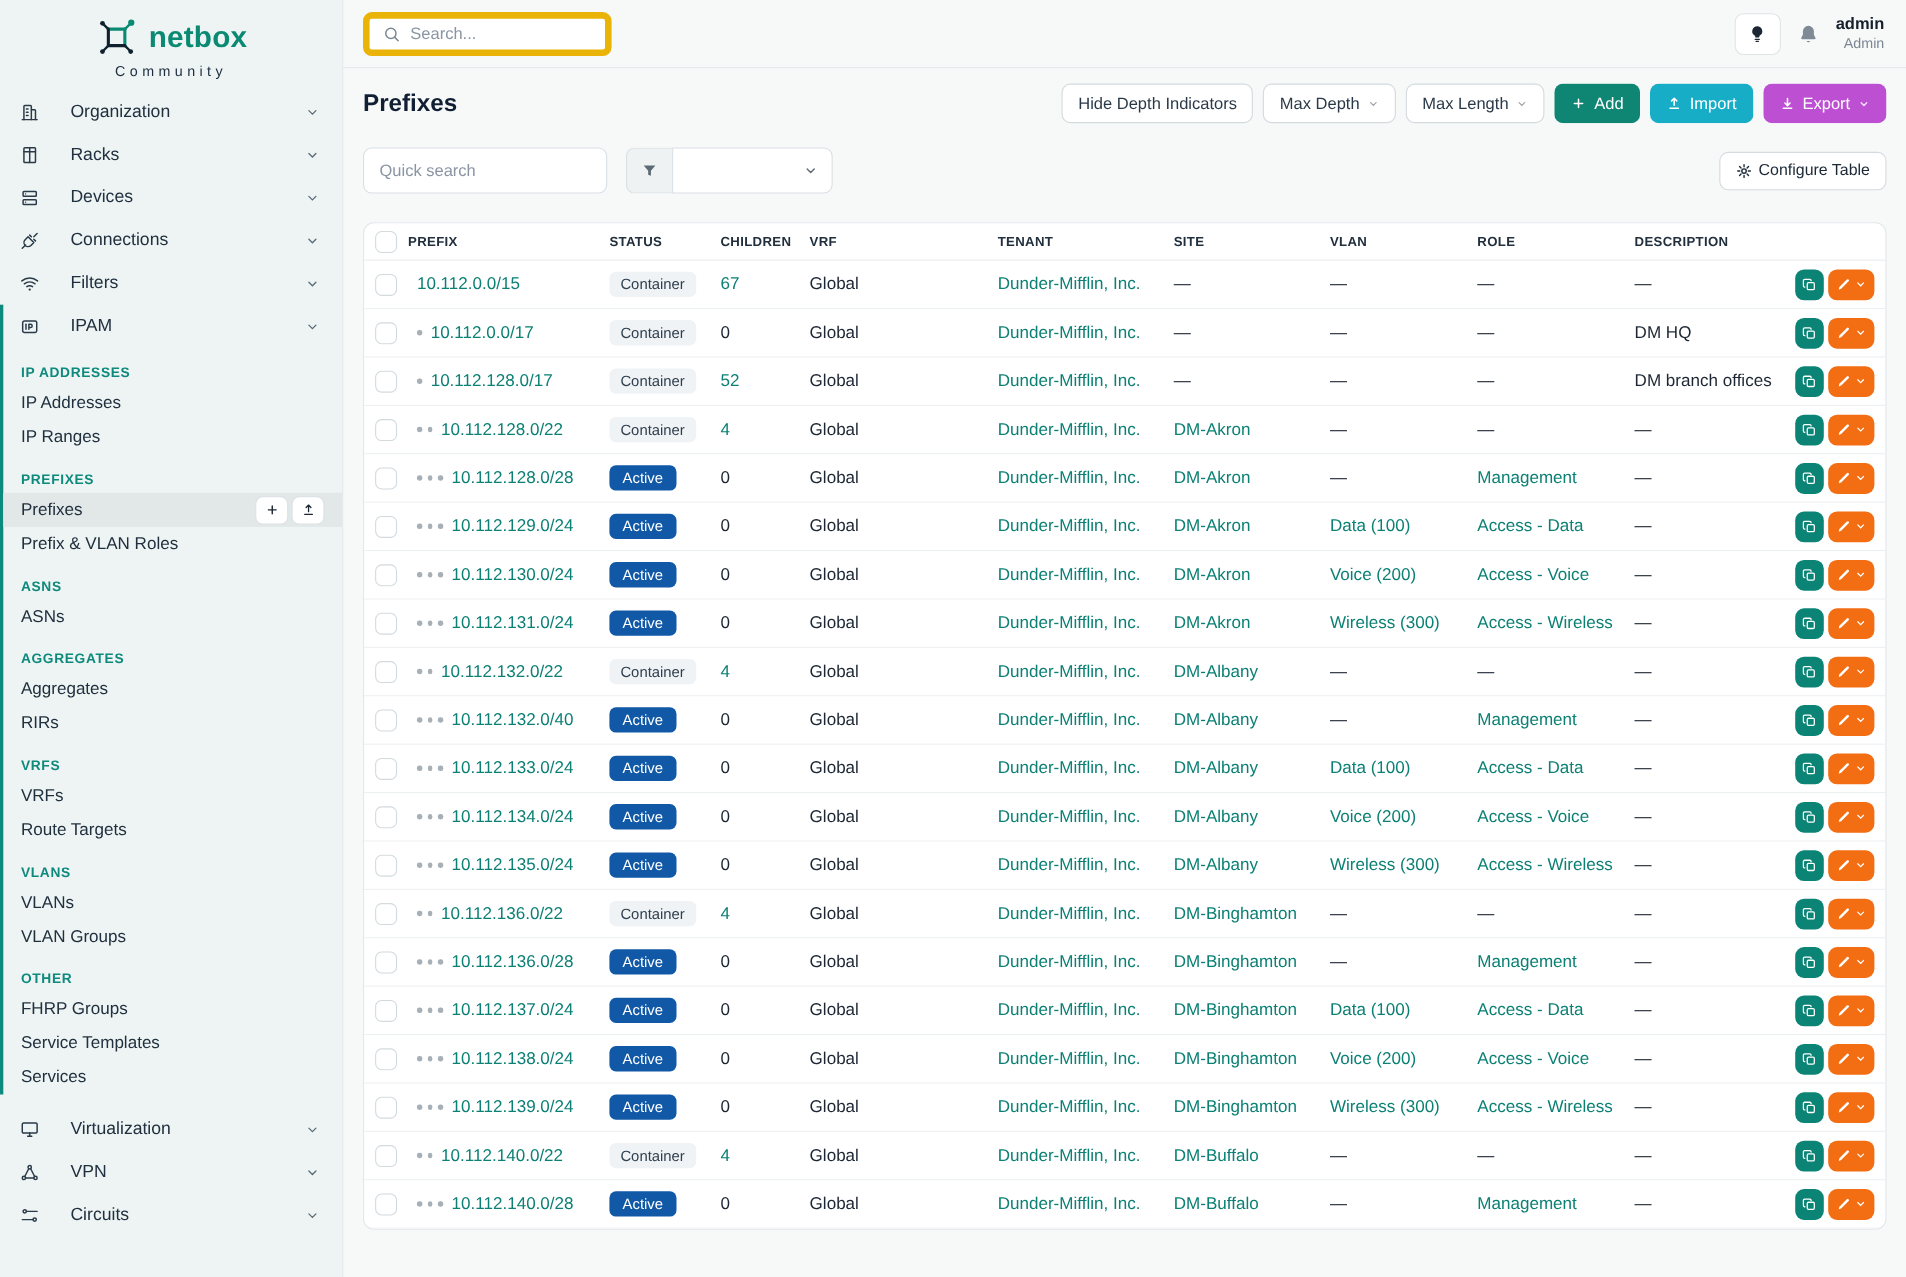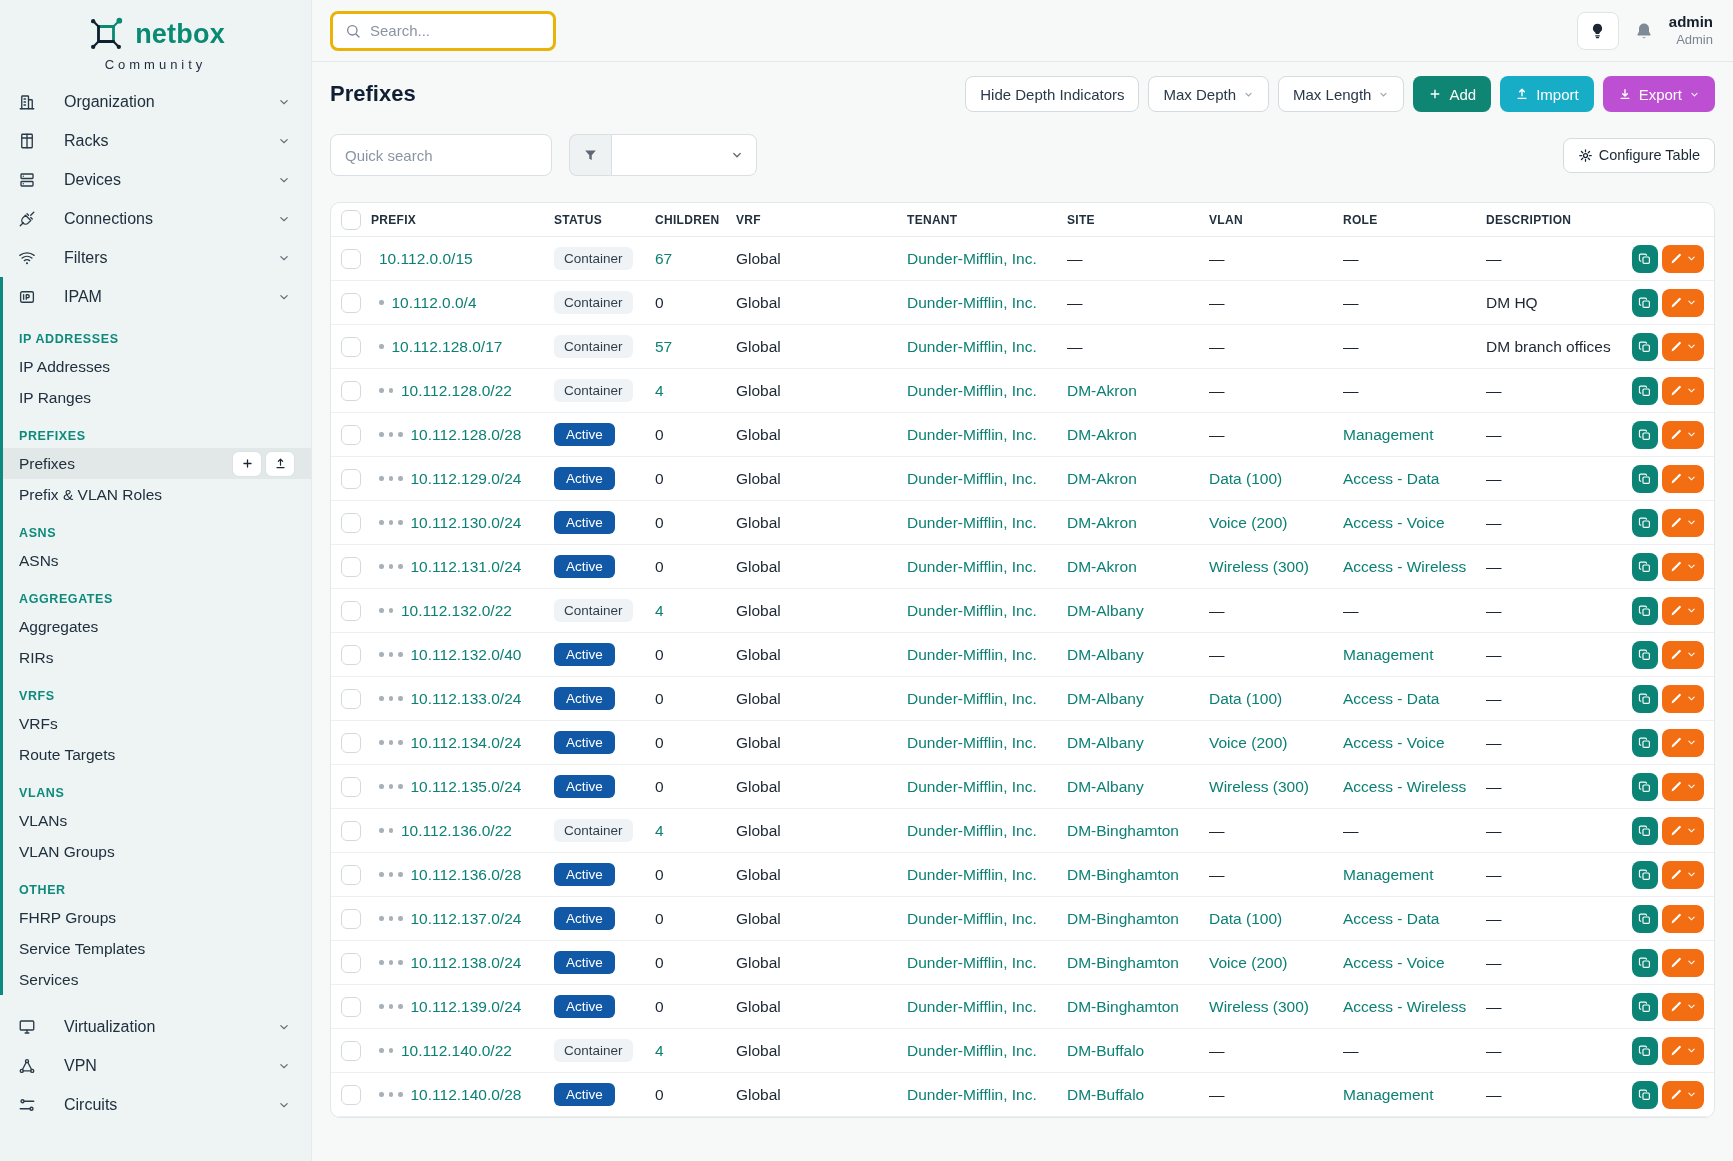--- a/index.html
+++ b/index.html
@@ -32,21 +32,21 @@
   .side-item-label{flex:1}
   .side-item.active{background:#e2e7e7}
   .mini-group{display:flex;gap:3px;margin-right:6px}
   .mini-btn{width:30px;height:26px;border:1px solid #dde2e5;background:#fff;border-radius:7px;display:flex;align-items:center;justify-content:center;color:#1d2733;cursor:pointer}
   .mini-btn svg{width:13px;height:13px}
   .side-bottom{margin-top:12px}
 
   
   .main{flex:1;display:flex;flex-direction:column;min-width:0}
   .topbar{height:62px;display:flex;align-items:center;padding:0 20px 0 18px;border-bottom:1px solid #e4e8ea}
-  .searchbox{width:226px;height:40px;background:#fff;border:3px solid #eab308;border-radius:8px;display:flex;align-items:center;padding:0 12px;gap:9px}
+  .searchbox{width:226px;height:40px;background:#fff;border:6px solid #eab308;border-radius:8px;display:flex;align-items:center;padding:0 12px;gap:9px}
   .searchbox svg{width:16px;height:16px;color:#7b8794}
   .searchbox input{border:none;outline:none;flex:1;font-size:15px;font-family:inherit;color:#1c2733;background:transparent}
   .searchbox input::placeholder{color:#8a95a3}
   .top-right{margin-left:auto;display:flex;align-items:center;gap:15px}
   .bulb-btn{width:42px;height:38px;background:#fff;border:1px solid #dfe4e7;border-radius:8px;display:flex;align-items:center;justify-content:center;color:#1d2733;cursor:pointer}
   .bulb-btn svg{width:17px;height:17px}
   .bell{color:#7e8b96;cursor:pointer}
   .bell svg{width:20px;height:20px}
   .userbox{text-align:right;line-height:1.25}
   .user-name{font-size:15px;font-weight:bold;color:#16202c}
@@ -555,21 +555,21 @@
     </div>
   </div>
           <div class="tr row">
     <div class="td-check">
               <span class="cbx"></span>
             </div>
     <div class="td-prefix">
               <span class="dots">
                 <i class="dot"></i>
               </span>
-              <a class="link c-prefix">10.112.0.0/4</a>
+              <a class="link c-prefix">10.112.0.0/17</a>
             </div>
     <div><span class="badge c-status badge-container">Container</span></div>
     <div class="c-children"><span class="plain">0</span></div>
     <div><span class="plain c-vrf">Global</span></div>
     <div class="c-tenant"><a class="link">Dunder-Mifflin, Inc.</a></div>
     <div class="c-site"><span class="plain">—</span></div>
     <div class="c-vlan"><span class="plain">—</span></div>
     <div class="c-role"><span class="plain">—</span></div>
     <div><span class="plain c-desc">DM HQ</span></div>
     <div class="td-actions">
@@ -599,21 +599,21 @@
     <div class="td-check">
               <span class="cbx"></span>
             </div>
     <div class="td-prefix">
               <span class="dots">
                 <i class="dot"></i>
               </span>
               <a class="link c-prefix">10.112.128.0/17</a>
             </div>
     <div><span class="badge c-status badge-container">Container</span></div>
-    <div class="c-children"><a class="link">57</a></div>
+    <div class="c-children"><a class="link">52</a></div>
     <div><span class="plain c-vrf">Global</span></div>
     <div class="c-tenant"><a class="link">Dunder-Mifflin, Inc.</a></div>
     <div class="c-site"><span class="plain">—</span></div>
     <div class="c-vlan"><span class="plain">—</span></div>
     <div class="c-role"><span class="plain">—</span></div>
     <div><span class="plain c-desc">DM branch offices</span></div>
     <div class="td-actions">
       <button class="act copy">
         <span>
                   <svg viewBox="0 0 24 24" fill="none" stroke="#fff" stroke-width="2" stroke-linejoin="round">

